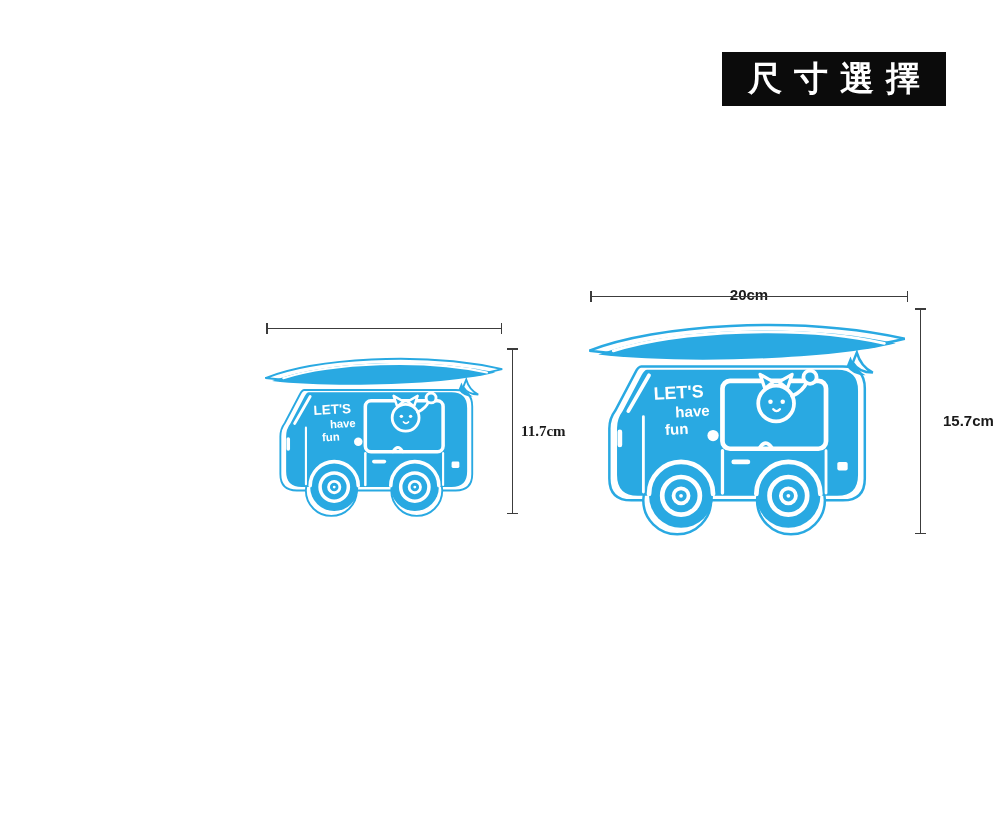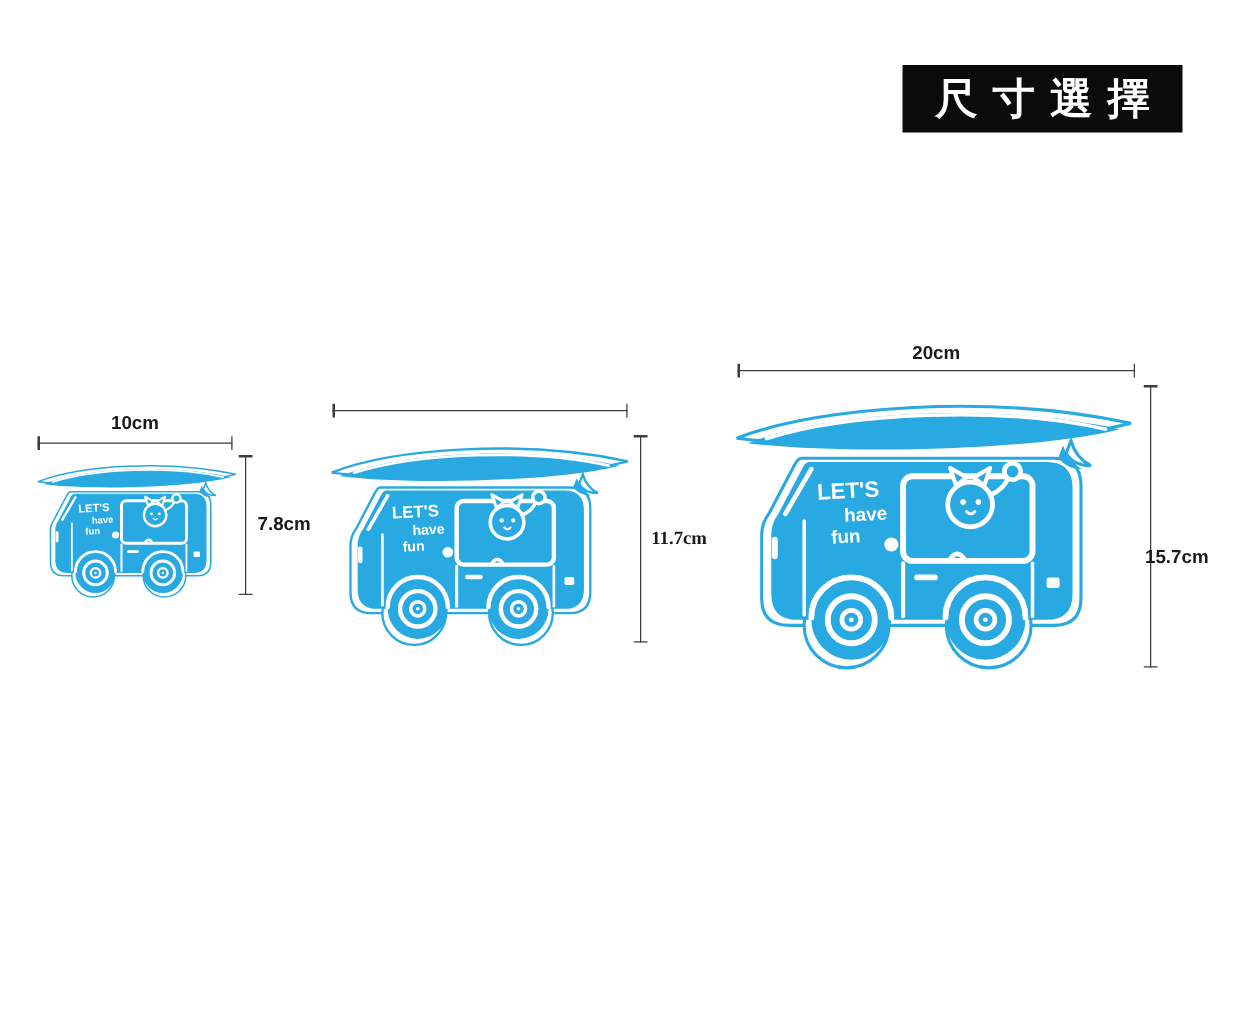--- a/index.html
+++ b/index.html
@@ -136,42 +136,33 @@
           <text x="84" y="142" font-size="16">fun</text>
         </g>
       </symbol>
     </defs>
   </svg>
 
   <div class="badge">
     <span>尺寸選擇</span>
   </div>
 
-  <div class="size-group" style="left:20px; top:330px; width:210px; height:170px;">
-    <div class="dim-label w" style="left:10px; top:0; width:156px;">10cm</div>
-    <div class="dim-h" style="left:10px; top:24px; width:156px;"></div>
-    <svg class="van" style="left:8px; top:30px;" width="162" height="121" viewBox="0 0 342 256">
-      <use href="#van-sticker" width="342" height="256"></use>
-    </svg>
-    <div class="dim-v" style="left:176px; top:34px; height:112px;"></div>
-    <div class="dim-label" style="left:186px; top:81px;">7.8cm</div>
-  </div>
 
   <div class="size-group" style="left:255px; top:302px; width:340px; height:235px;">
     <div class="dim-h" style="left:11px; top:26px; width:236px;"></div>
     <svg class="van" style="left:7px; top:38px;" width="242" height="181" viewBox="0 0 342 256">
       <use href="#van-sticker" width="342" height="256"></use>
     </svg>
     <div class="dim-v" style="left:257px; top:46px; height:166px;"></div>
     <div class="dim-label" style="left:266px; top:120px;font-family:Liberation Serif, serif;">11.7cm</div>
   </div>
 
   <div class="size-group" style="left:580px; top:270px; width:420px; height:290px;">
-    <div class="dim-label w" style="left:10px; top:4px; width:318px;">20cm</div>
+    <div class="dim-label w" style="left:10px; top:16px; width:318px;">20cm</div>
     <div class="dim-h" style="left:10px; top:26px; width:318px;"></div>
     <svg class="van" style="left:5px; top:30px;" width="322" height="241" viewBox="0 0 342 256">
       <use href="#van-sticker" width="342" height="256"></use>
     </svg>
     <div class="dim-v" style="left:340px; top:38px; height:226px;"></div>
-    <div class="dim-label" style="left:336px; top:142px;margin-top:25px;">15.7cm</div>
+    <div class="dim-label" style="left:363px; top:142px;">15.7cm</div>
   </div>
 
 </div>
 
 </body></html>

